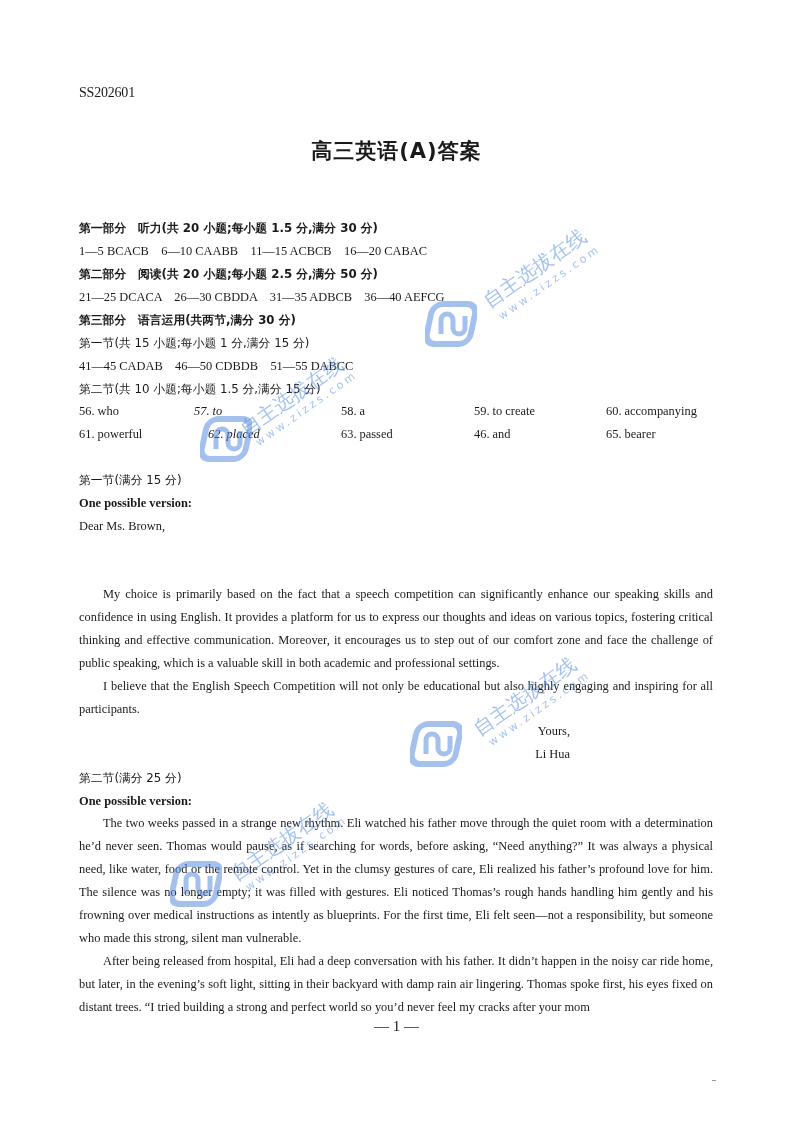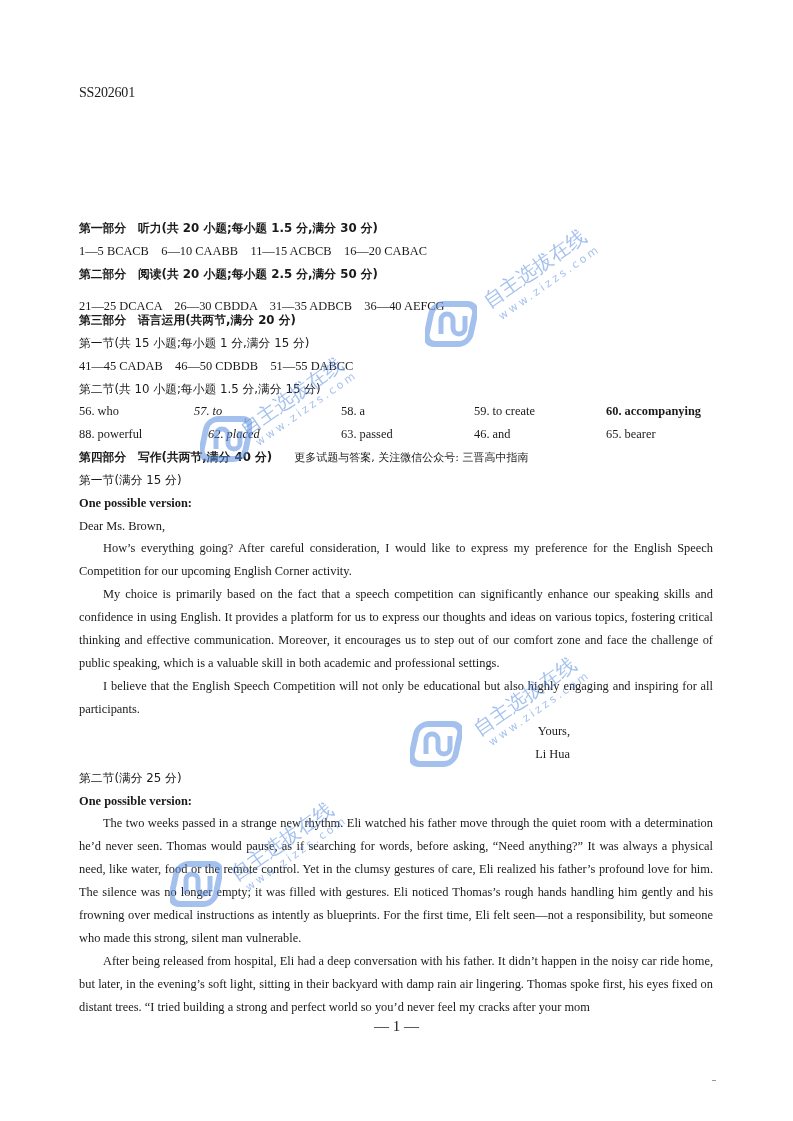--- a/index.html
+++ b/index.html
@@ -23,53 +23,50 @@
   .wm { position: absolute; opacity: 0.55; }
   .wm-text { position: absolute; color: #5b8fe0; font-family: "DejaVu Sans", sans-serif; transform: rotate(-35deg); transform-origin: left top; white-space: nowrap; opacity: 0.55; }
   .tick { position: absolute; left: 712px; top: 1080px; width: 4px; height: 1px; background: #999; }
 </style>
 </head>
 <body>
 
 <div class="page">
 
   <div class="code">SS202601</div>
+  <div class="title">高三英语(A)答案</div>
 
   <div class="line cnb" style="top:220px;">第一部分　听力(共 20 小题;每小题 1.5 分,满分 30 分)</div>
   <div class="line" style="top:243px;">1—5 BCACB　6—10 CAABB　11—15 ACBCB　16—20 CABAC</div>
 
   <div class="line cnb" style="top:266px;">第二部分　阅读(共 20 小题;每小题 2.5 分,满分 50 分)</div>
-  <div class="line" style="top:298px;text-align:right;">21—25 DCACA　26—30 CBDDA　31—35 ADBCB　36—40 AEFCG</div>
+  <div class="line" style="top:289px;text-align:right;">21—25 DCACA　26—30 CBDDA　31—35 ADBCB　36—40 AEFCG</div>
 
-  <div class="line cnb" style="top:312px;">第三部分　语言运用(共两节,满分 20 分)</div>
+  <div class="line cnb" style="top:312px;">第三部分　语言运用(共两节,满分 30 分)</div>
   <div class="line cn" style="top:335px;">第一节(共 15 小题;每小题 1 分,满分 15 分)</div>
   <div class="line" style="top:358px;">41—45 CADAB　46—50 CDBDB　51—55 DABCC</div>
   <div class="line cn" style="top:381px;">第二节(共 10 小题;每小题 1.5 分,满分 15 分)</div>
 
   <div class="grid" style="top:404px; height:46px;">
     <span class="cell" style="left:0; top:0;">56. who</span>
     <span class="cell" style="left:115px; top:0;font-style:italic;">57. to</span>
     <span class="cell" style="left:262px; top:0;">58. a</span>
     <span class="cell" style="left:395px; top:0;">59. to create</span>
-    <span class="cell" style="left:527px; top:0;font-weight:bold;">60. accompanying</span>
-    <span class="cell" style="left:0; top:23px;">88. powerful</span>
+    <span class="cell" style="left:527px; top:0;">60. accompanying</span>
+    <span class="cell" style="left:0; top:23px;">61. powerful</span>
     <span class="cell" style="left:129px; top:23px;font-style:italic;">62. placed</span>
     <span class="cell" style="left:262px; top:23px;">63. passed</span>
     <span class="cell" style="left:395px; top:23px;">46. and</span>
     <span class="cell" style="left:527px; top:23px;">65. bearer</span>
   </div>
 
-  <div class="line" style="top:449px;">
-    <span class="cnb">第四部分　写作(共两节,满分 40 分)</span><span class="note">更多试题与答案, 关注微信公众号: 三晋高中指南</span>
-  </div>
   <div class="line cn" style="top:472px;">第一节(满分 15 分)</div>
   <div class="line bold" style="top:495px;">One possible version:</div>
   <div class="line" style="top:518px;">Dear Ms. Brown,</div>
 
-  <div class="para" style="top:537px;">How’s everything going? After careful consideration, I would like to express my preference for the English Speech Competition for our upcoming English Corner activity.</div>
   <div class="para" style="top:583px;">My choice is primarily based on the fact that a speech competition can significantly enhance our speaking skills and confidence in using English. It provides a platform for us to express our thoughts and ideas on various topics, fostering critical thinking and effective communication. Moreover, it encourages us to step out of our comfort zone and face the challenge of public speaking, which is a valuable skill in both academic and professional settings.</div>
   <div class="para" style="top:675px;">I believe that the English Speech Competition will not only be educational but also highly engaging and inspiring for all participants.</div>
 
   <div class="right" style="top:724px;">Yours,</div>
   <div class="right" style="top:747px;">Li Hua</div>
 
   <div class="line cn" style="top:770px;">第二节(满分 25 分)</div>
   <div class="line bold" style="top:793px;">One possible version:</div>
 
   <div class="para" style="top:812px;">The two weeks passed in a strange new rhythm. Eli watched his father move through the quiet room with a determination he’d never seen. Thomas would pause, as if searching for words, before asking, “Need anything?” It was always a physical need, like water, food or the remote control. Yet in the clumsy gestures of care, Eli realized his father’s profound love for him. The silence was no longer empty; it was filled with gestures. Eli noticed Thomas’s rough hands handling him gently and his frowning over medical instructions as intently as blueprints. For the first time, Eli felt seen—not a responsibility, but someone who made this strong, silent man vulnerable.</div>

